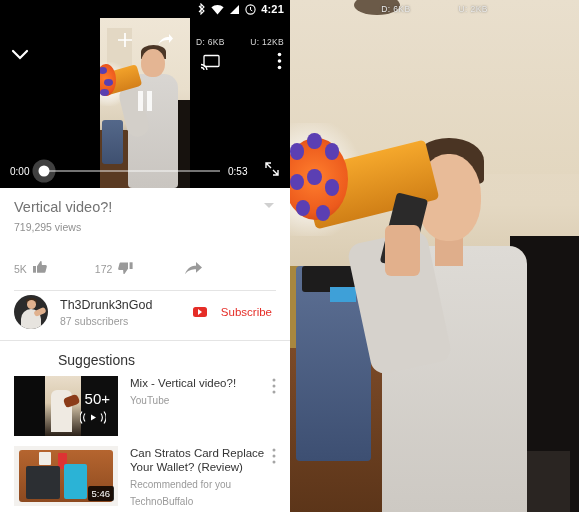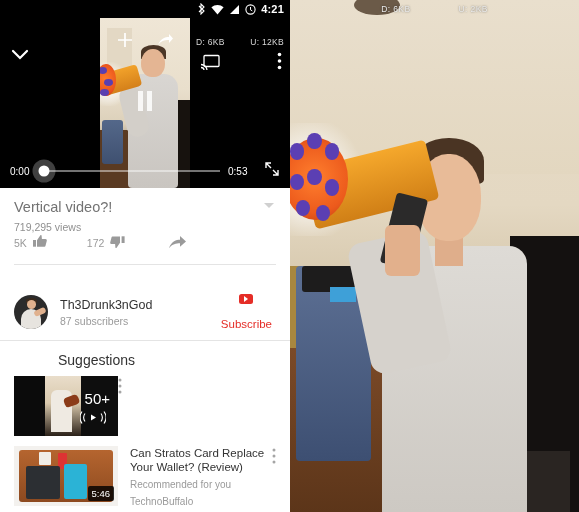--- a/index.html
+++ b/index.html
@@ -87,39 +87,39 @@
   .traffic span { color: #d8d8d8; font-size: 8.5px; letter-spacing: .3px; }
   .cast-btn { position: absolute; top: 18px; left: 10px; }
   .kebab-btn { position: absolute; top: 16px; right: 8px; }
   .collapse-btn { position: absolute; top: 30px; left: 10px; }
 
   
   .meta { position: absolute; top: 188px; left: 0; width: 290px; padding: 10px 14px 0; }
   .vid-title { font-size: 14.5px; color: #737373; font-weight: normal; line-height: 18px; }
   .title-row { display: flex; align-items: flex-start; justify-content: space-between; }
   .views { font-size: 10.5px; color: #909090; margin-top: 5px; }
-  .actions { display: flex; align-items: center; margin-top: 0; gap: 0; }
+  .actions { display: flex; align-items: center; margin-top: 26px; gap: 8px; }
   .act { display: flex; align-items: center; gap: 5px; color: #9a9a9a; font-size: 10.5px; }
   .act.like { margin-right: 38px; }
   .act.dislike { margin-right: 42px; }
   .divider { height: 1px; background: #e4e4e4; margin: 12px 0 0; }
 
   
   .channel { position: absolute; top: 288px; left: 0; width: 290px;
              display: flex; align-items: center; padding: 0 14px; height: 48px; }
   .avatar { width: 34px; height: 34px; border-radius: 50%; overflow: hidden; position: relative;
             background: #2b2b2b; flex: none; }
   .avatar .a-head { position:absolute; left:38%; top:14%; width:28%; height:26%; background:#e0b18e; border-radius:50%; }
   .avatar .a-hair { position:absolute; left:36%; top:10%; width:32%; height:14%; background:#3a2a1d; border-radius:50% 50% 0 0; }
   .avatar .a-body { position:absolute; left:22%; top:40%; width:58%; height:60%; background:#e7e4df; border-radius:10px 10px 0 0; }
   .avatar .a-arm  { position:absolute; left:58%; top:42%; width:34%; height:18%; background:#e0b18e; border-radius:8px; transform:rotate(-24deg); }
   .ch-text { margin-left: 12px; flex: 1; }
   .ch-name { font-size: 12.5px; color: #333; }
   .ch-subs { font-size: 10.5px; color: #9a9a9a; margin-top: 3px; }
-  .subscribe { display: flex; align-items: center; gap: 14px; color: #e52d27; font-size: 11.5px; padding-right: 4px; flex-direction: column; }
+  .subscribe { display: flex; align-items: center; gap: 14px; color: #e52d27; font-size: 11.5px; padding-right: 4px; }
   .yt-badge { width: 14px; height: 10px; background: #e52d27; border-radius: 2.5px;
               display: inline-flex; align-items: center; justify-content: center; }
   .yt-badge i { width: 0; height: 0; border-left: 4px solid #fff;
                 border-top: 3px solid transparent; border-bottom: 3px solid transparent; }
   .divider2 { position: absolute; top: 340px; left: 0; width: 290px; height: 1px; background: #e4e4e4; }
 
   
   .sugg-head { position: absolute; top: 352px; left: 14px; font-size: 14px; color: #333; margin-left: 44px; }
   .sugg-list { position: absolute; top: 376px; left: 0; width: 290px; }
   .sugg { display: flex; padding: 0 14px 0 14px; margin-bottom: 10px; align-items: flex-start; }
@@ -374,20 +374,24 @@
             <span class="mix-dark"></span>
           <span class="mix-count">50+</span>
           <span class="mix-icon">
             <svg width="26" height="13" viewBox="0 0 26 13">
               <path d="M5 2.5a7 7 0 0 0 0 8M2 .5a10.5 10.5 0 0 0 0 12" stroke="#fff" stroke-width="1.1" fill="none"></path>
               <path d="M21 2.5a7 7 0 0 1 0 8M24 .5a10.5 10.5 0 0 1 0 12" stroke="#fff" stroke-width="1.1" fill="none"></path>
               <path d="M11 3.5l5 3-5 3z" fill="#fff"></path>
             </svg>
           </span>
         </span>
+        <span class="sugg-text">
+          <div class="s-title">Mix - Vertical video?!</div>
+          <div class="s-sub">YouTube</div>
+        </span>
         <span class="s-kebab">
           <svg width="4" height="16" viewBox="0 0 4 16">
               <circle cx="2" cy="2" r="1.5" fill="#a5a5a5"></circle>
               <circle cx="2" cy="8" r="1.5" fill="#a5a5a5"></circle>
               <circle cx="2" cy="14" r="1.5" fill="#a5a5a5"></circle>
             </svg>
         </span>
       </div>
 
       <div class="sugg">

